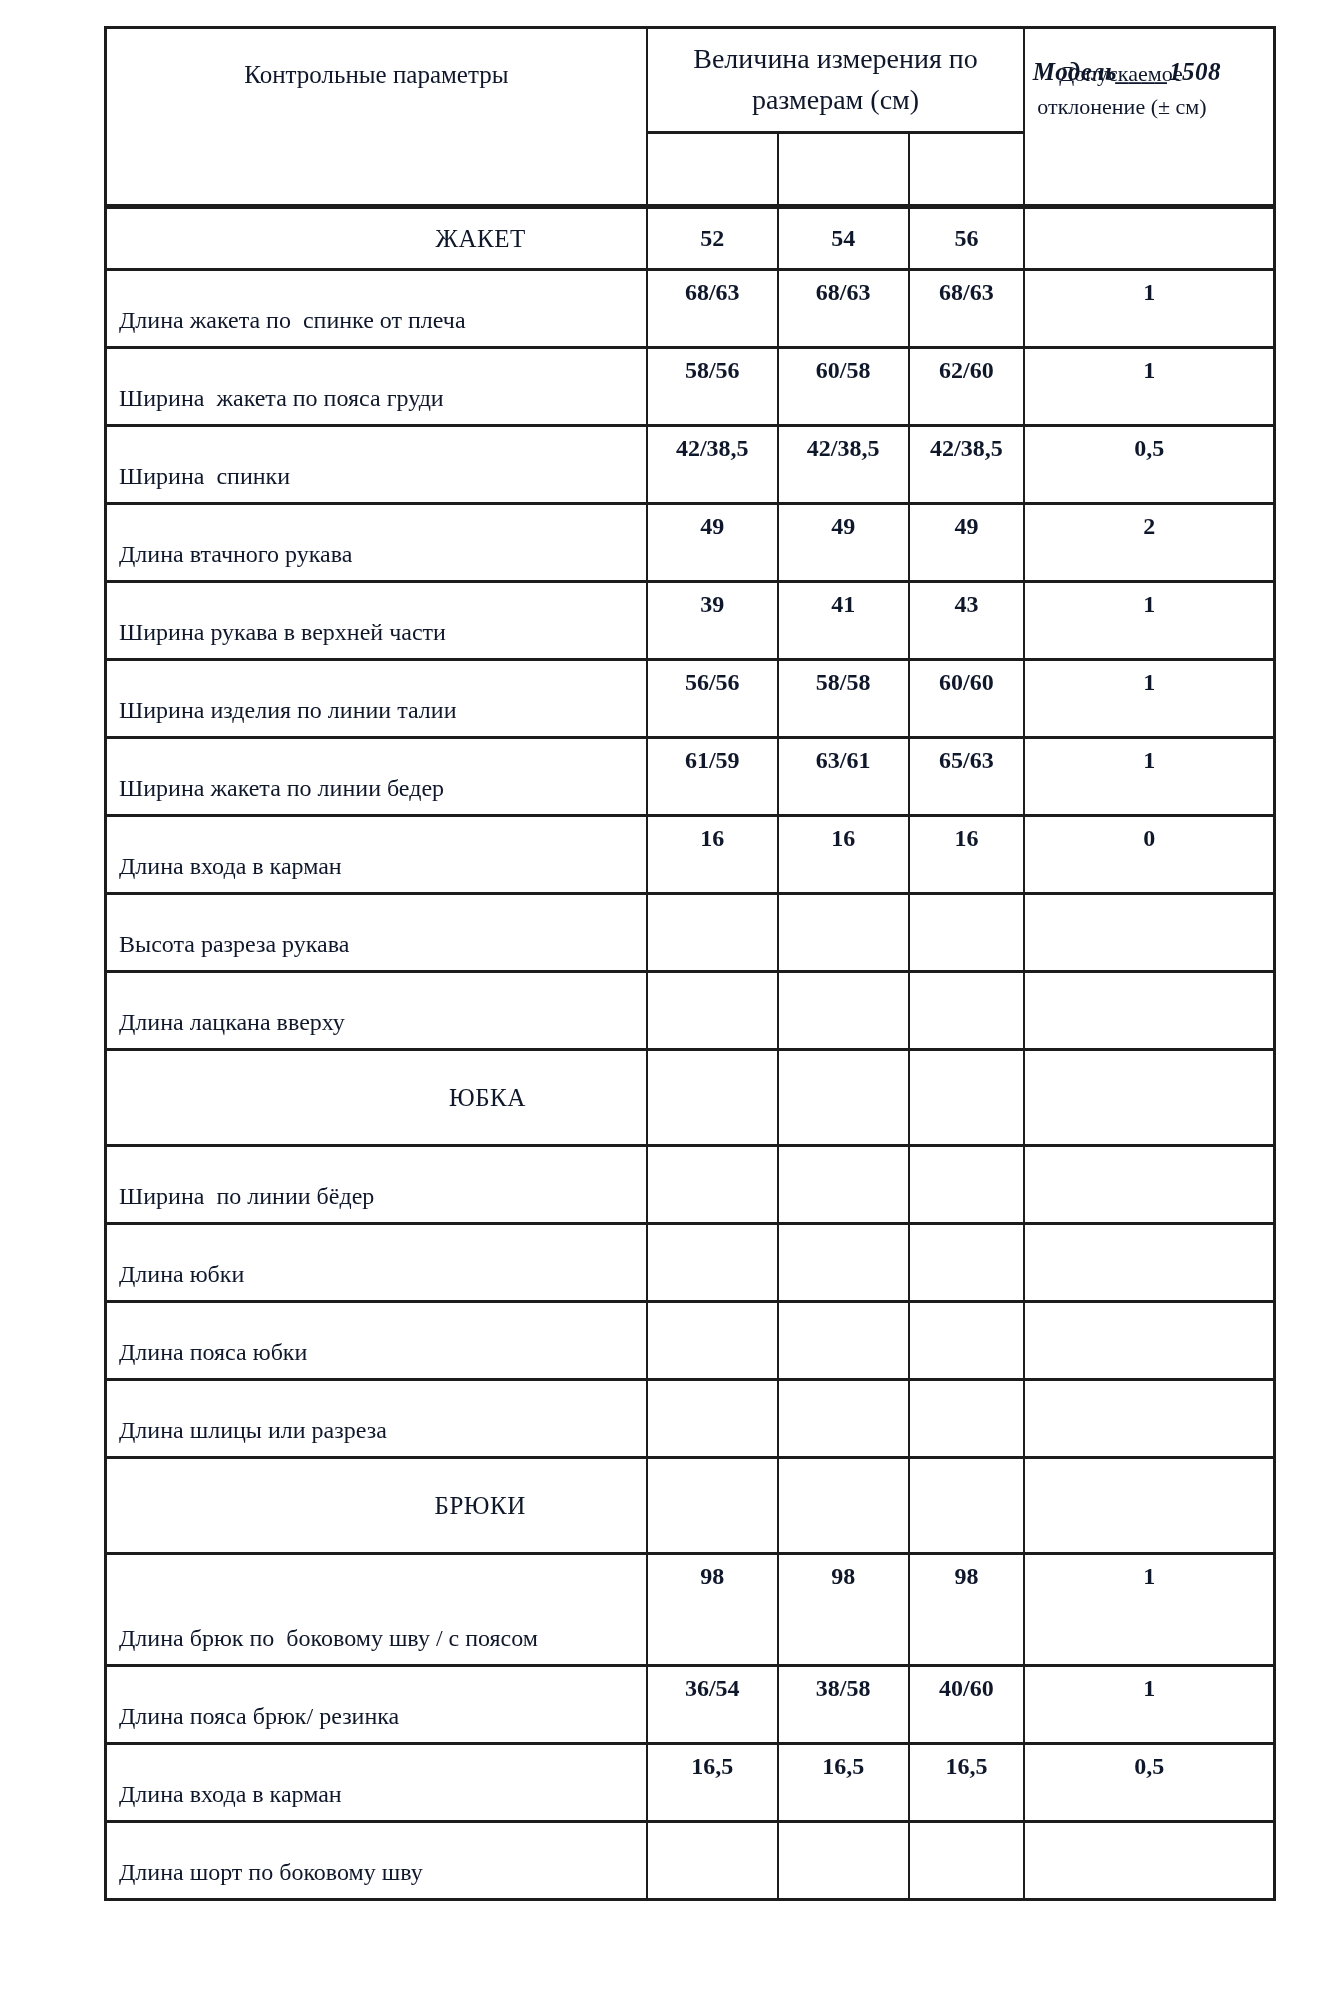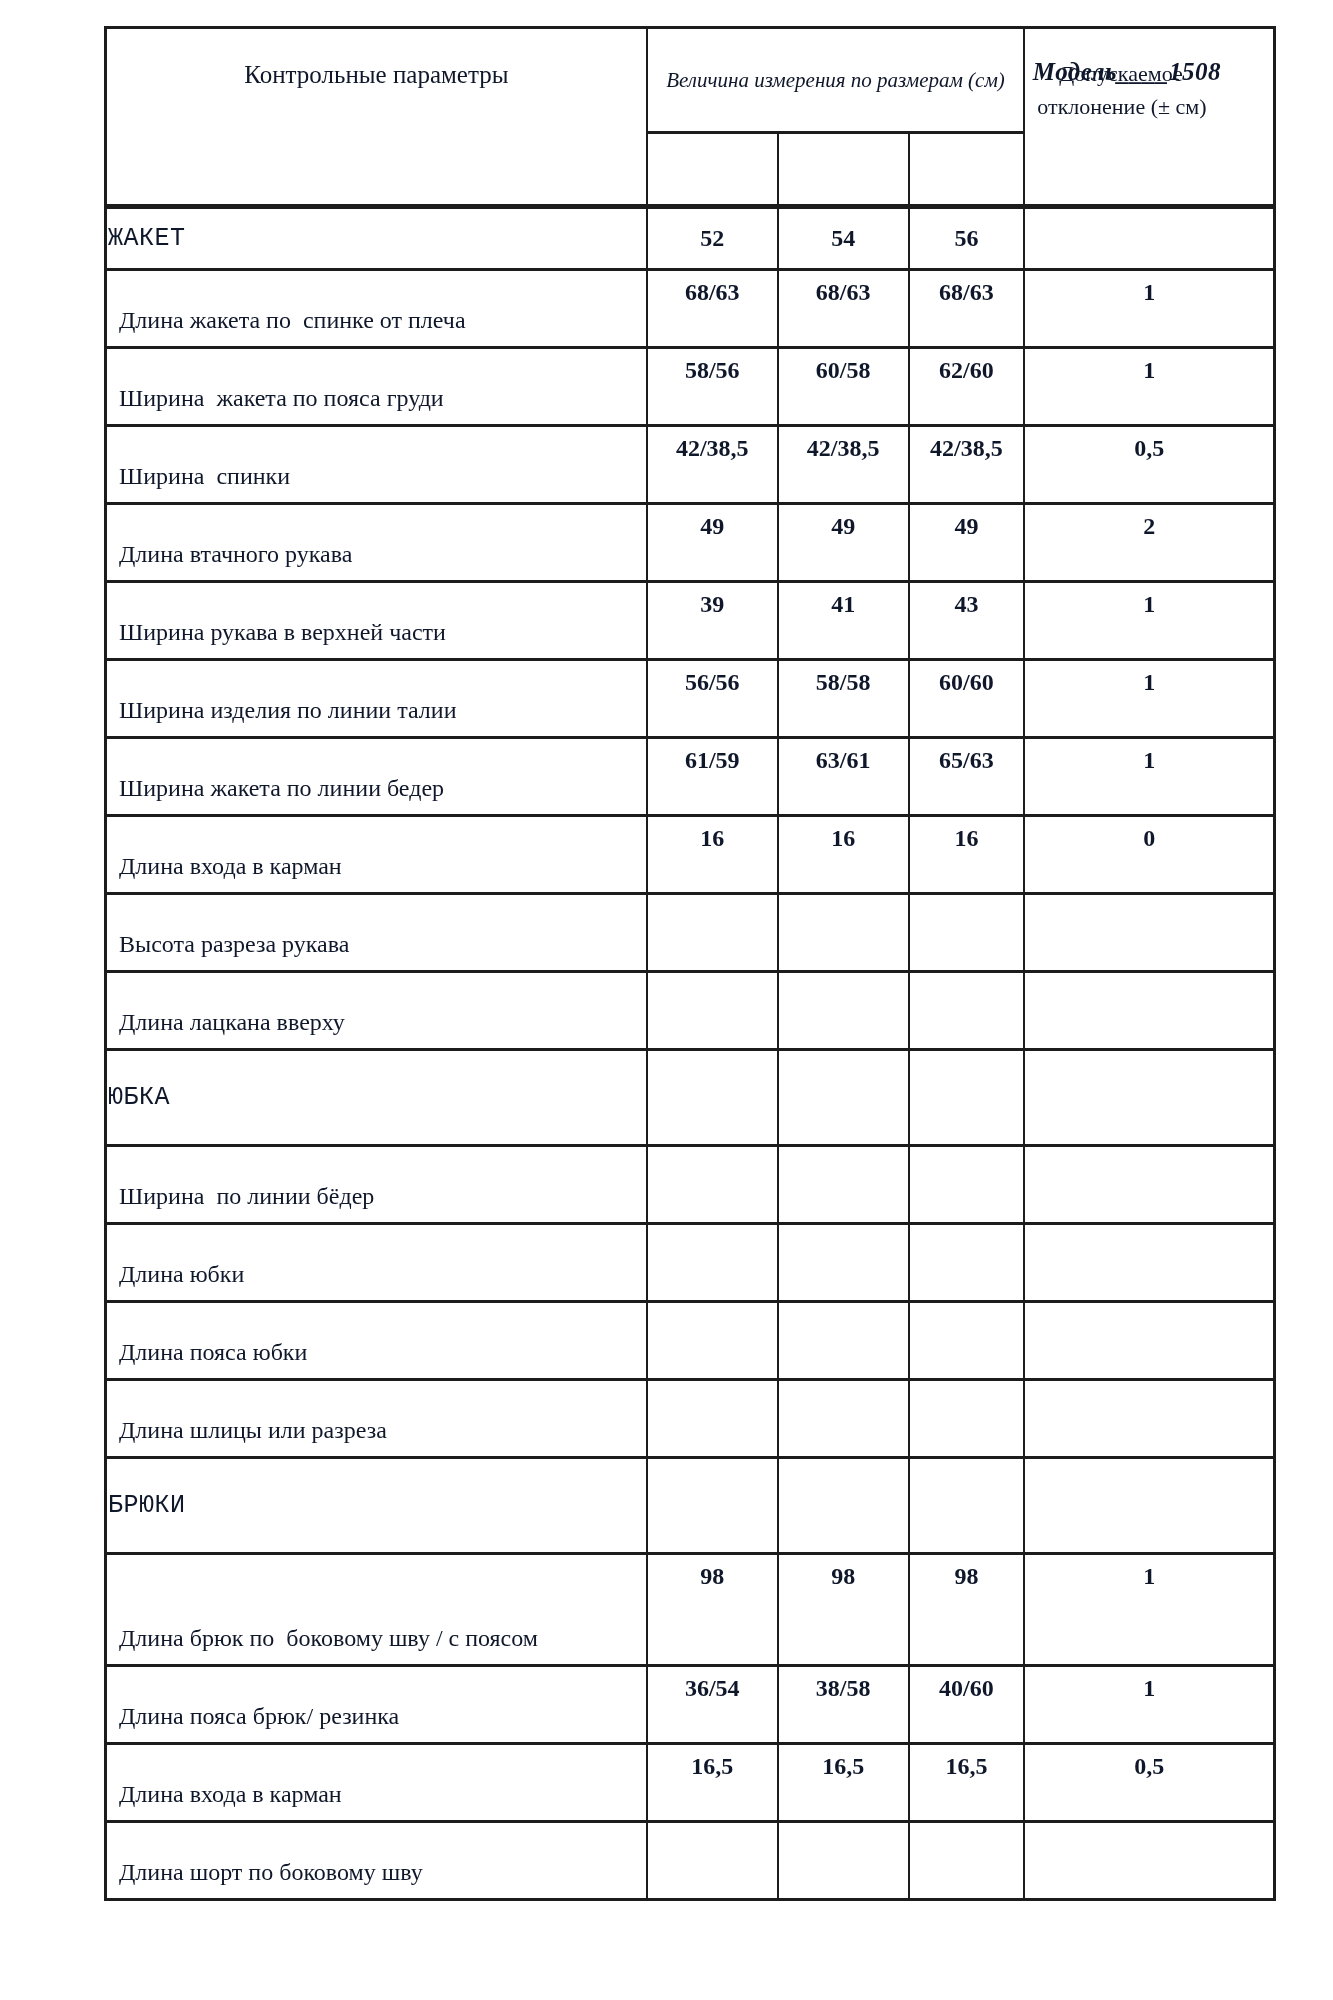--- a/index.html
+++ b/index.html
@@ -50,24 +50,23 @@
   td.h-param {
     vertical-align: top;
     text-align: center;
     padding-top: 32px;
     font-size: 25px;
     height: 100px;
   }
   td.h-measure {
     vertical-align: middle;
     text-align: center;
-    font-size: 21px;
+    font-size: 28px;
     line-height: 1.45;
     height: 100px;
-    font-style: italic;
   }
   td.h-dev {
     vertical-align: top;
     text-align: left;
     padding: 28px 8px 0 12px;
     text-indent: 22px;
     font-size: 22px;
     line-height: 1.5;
   }
   tr.subhead td { height: 68px; }
@@ -79,25 +78,24 @@
   td.param-data {
     vertical-align: bottom;
     text-align: left;
     padding: 0 0 8px 12px;
     font-size: 24px;
     line-height: 1.45;
     white-space: pre-wrap;
   }
   td.param-section {
     vertical-align: middle;
-    text-align: left;
+    text-align: right;
     padding-right: 120px;
     font-size: 25px;
     letter-spacing: 0.5px;
-    font-family: Liberation Mono, monospace;
   }
   td.val {
     vertical-align: top;
     text-align: center;
     font-weight: bold;
     font-size: 24px;
     padding-top: 8px;
   }
   td.val-mid {
     vertical-align: middle;

